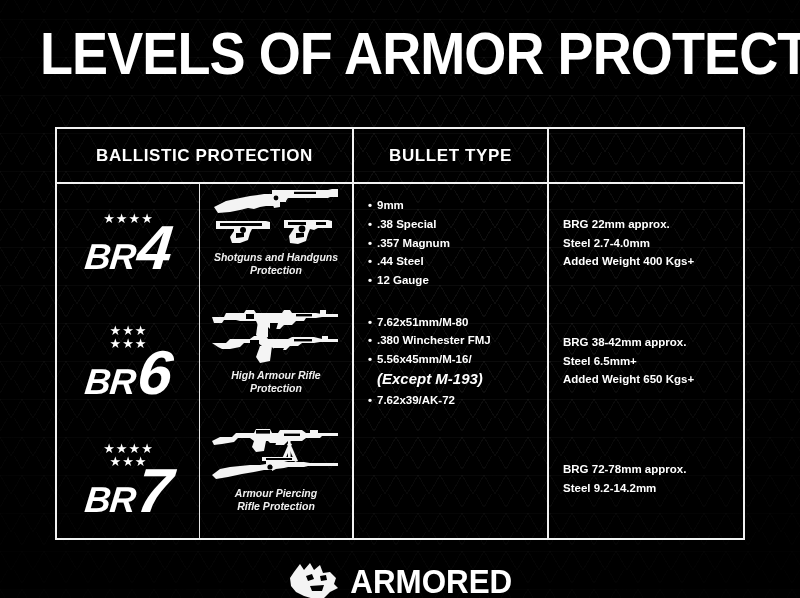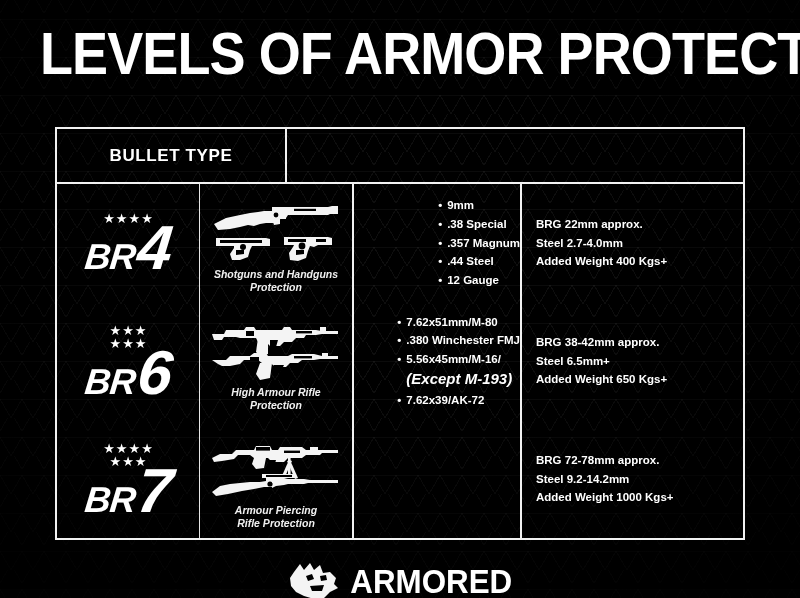--- a/index.html
+++ b/index.html
@@ -42,33 +42,33 @@
   .hdrrow{
     display:flex;height:55px;border-bottom:2px solid #f2f2f2;box-sizing:border-box;
   }
   .hdr{
     display:flex;align-items:center;justify-content:center;
     font-size:17px;font-weight:bold;letter-spacing:.6px;
     font-family:"Liberation Sans Narrow","Liberation Sans",sans-serif;
     text-shadow:0 1px 3px #000;
   }
   .c1{width:297px;border-right:2px solid #f2f2f2;box-sizing:border-box;}
-  .c2{width:230px;border-right:2px solid #f2f2f2;box-sizing:border-box;}
+  .c2{width:195px;border-right:2px solid #f2f2f2;box-sizing:border-box;}
   .c3{flex:1;}
 
   .body{display:flex;height:354px;}
   .bodycol1{width:297px;border-right:2px solid #f2f2f2;box-sizing:border-box;display:flex;flex-direction:column;}
-  .bodycol2{width:168px;border-right:2px solid #f2f2f2;box-sizing:border-box;display:flex;flex-direction:column;align-items:flex-end;}
+  .bodycol2{width:195px;border-right:2px solid #f2f2f2;box-sizing:border-box;display:flex;flex-direction:column;}
   .bodycol3{flex:1;display:flex;flex-direction:column;}
 
   
   .lrow{display:flex;height:118px;}
   .brcell{width:143px;display:flex;align-items:center;justify-content:center;
           border-right:1px solid #e6e6e6;box-sizing:border-box;}
-  .iconcell{flex:1;display:flex;flex-direction:column;align-items:center;justify-content:flex-start;padding:18px 4px;box-sizing:border-box;}
+  .iconcell{flex:1;display:flex;flex-direction:column;align-items:center;justify-content:flex-start;padding:1px 4px;box-sizing:border-box;}
 
   .brblock{position:relative;display:flex;flex-direction:column;align-items:center;}
   .stars{display:flex;flex-direction:column;align-items:center;line-height:.72;margin-bottom:-2px;}
   .starrow{display:flex;gap:1px;}
   .star{font-size:13px;line-height:1;color:#fff;letter-spacing:0px;}
   .brtext{
     font-size:46px;font-weight:bold;line-height:.82;letter-spacing:-1px;
     font-family:"Liberation Sans Narrow","Liberation Sans",sans-serif;
     display:flex;align-items:baseline;
   }
@@ -108,20 +108,21 @@
 <body>
 
 <div class="hexbg"></div>
 <div class="vig"></div>
 
 <div class="title">LEVELS OF ARMOR PROTECTION</div>
 
 <div class="table">
 
   <div class="hdrrow">
+    <div class="hdr c1">BALLISTIC PROTECTION</div>
     <div class="hdr c2">BULLET TYPE</div>
   </div>
 
   <div class="body">
 
     <div class="bodycol1">
 
       <div class="lrow">
         <div class="brcell">
           <div class="brblock">
@@ -305,21 +306,20 @@
 
       <div class="cell">
         <div class="th">BRG 38-42mm approx.</div>
         <div class="th">Steel 6.5mm+</div>
         <div class="th">Added Weight 650 Kgs+</div>
       </div>
 
       <div class="cell">
         <div class="th">BRG 72-78mm approx.</div>
         <div class="th">Steel 9.2-14.2mm</div>
-        <div class="th">Added Weight 1000 Kgs+</div>
       </div>
     </div>
 
   </div>
 </div>
 
 <div class="footer">
   <span>
     <svg width="56" height="40" viewBox="0 0 56 40">
       <g fill="#f4f4f4">

